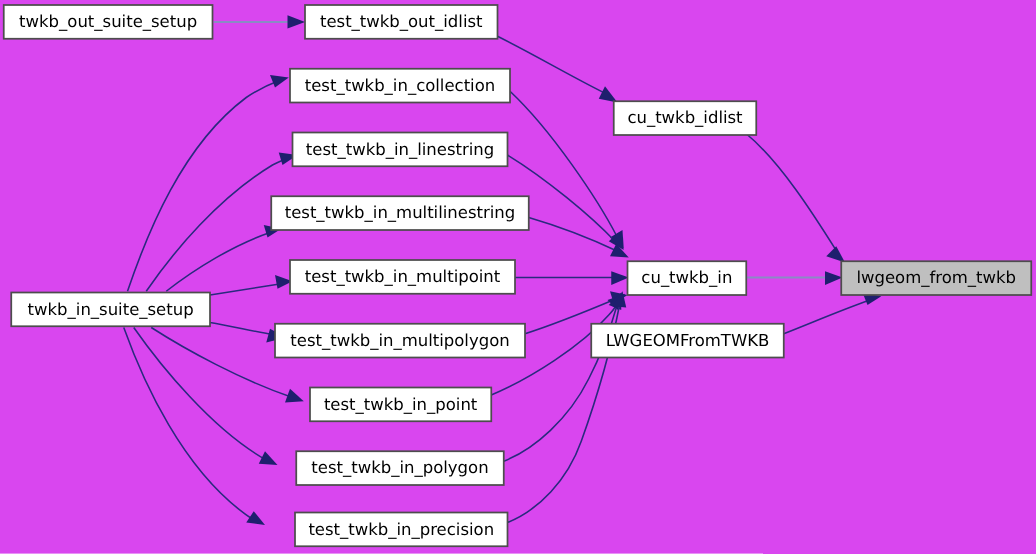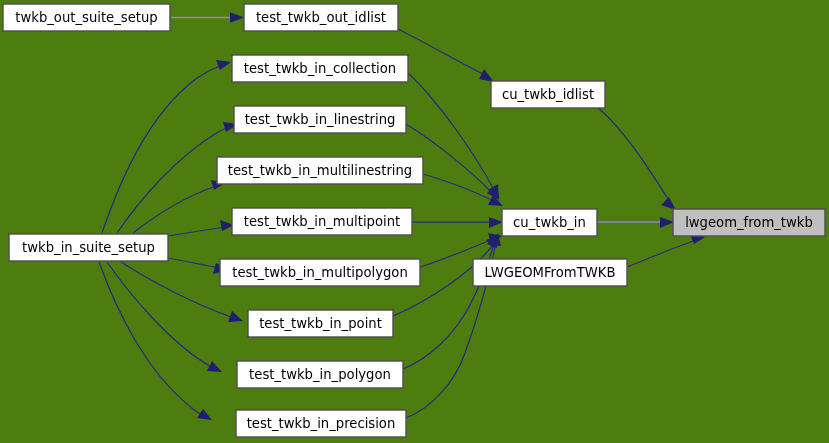--- a/index.html
+++ b/index.html
@@ -4,21 +4,21 @@
 <style>
   html, body {
     margin: 0;
     padding: 0;
     background: #ffffff;
   }
   #graph-root {
     position: relative;
     width: 829px;
     height: 443px;
-    background: #4d7c0f;
+    background: #d946ef;
     overflow: hidden;
     font-family: "DejaVu Sans", "Liberation Sans", sans-serif;
   }
   svg.graph-svg {
     position: absolute;
     left: 0;
     top: 0;
     width: 829px;
     height: 443px;
     display: block;

